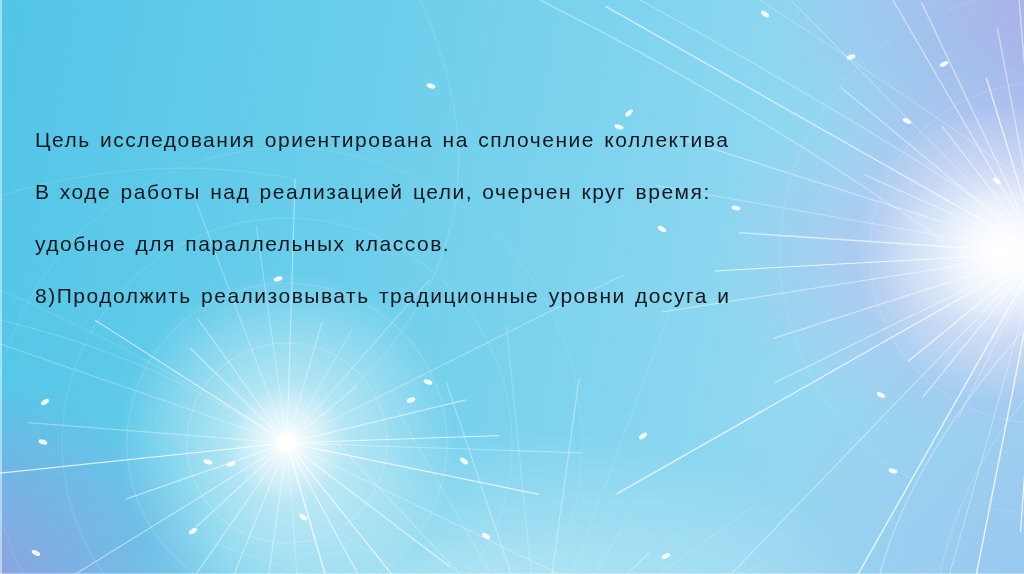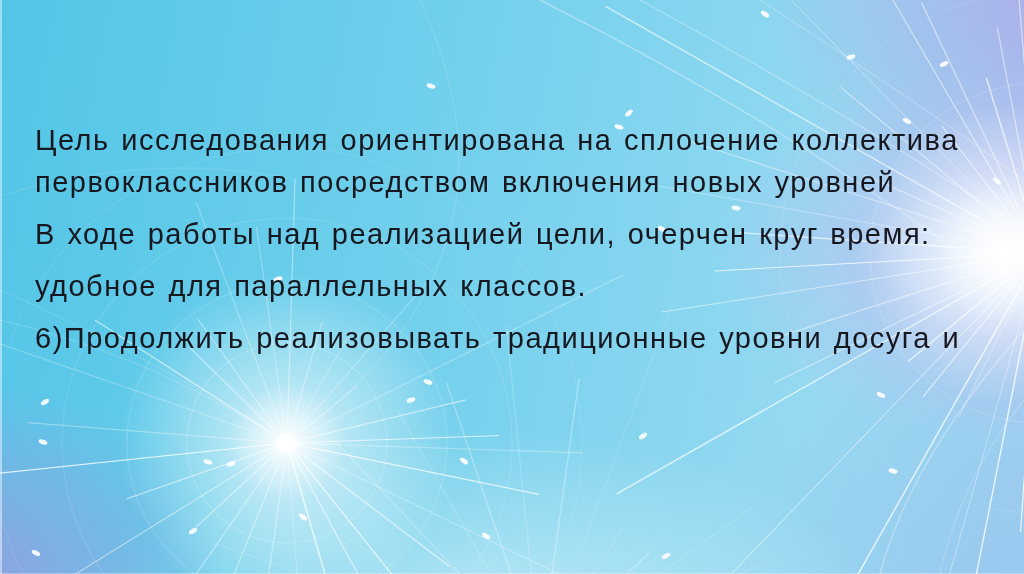--- a/index.html
+++ b/index.html
@@ -16,21 +16,21 @@
       radial-gradient(ellipse 430px 340px at -4% 103%, rgba(158,152,222,0.88) 0%, rgba(158,152,222,0) 62%),
       radial-gradient(ellipse 620px 300px at 48% 107%, rgba(236,248,252,0.55) 0%, rgba(236,248,252,0) 62%),
       radial-gradient(ellipse 560px 440px at 104% 104%, rgba(150,192,238,0.60) 0%, rgba(150,192,238,0) 66%),
       linear-gradient(100deg, var(--bg-cyan,#52c5e7) 0%, #68cdea 30%, #7ed3ee 55%, #95d9f1 78%, var(--bg-blue,#9fd2f0) 100%);
     box-shadow: inset 2px 0 0 rgba(255,255,255,0.45), inset 0 -1px 0 rgba(255,255,255,0.3);
   }
   .decor{position:absolute;left:0;top:0;pointer-events:none;}
   .text-block{
     position:absolute;left:35px;top:119px;right:14px;
     color:var(--text,#17171f);
-    font-size:29px;line-height:42px;
+    font-size:21px;line-height:42px;
     letter-spacing:1.5px;word-spacing:2px;
   }
   .text-block p{margin:0 0 10px 0;}
   .line{display:block;white-space:nowrap;}
 </style>
 </head>
 <body>
 
 <div class="slide">
 
@@ -168,25 +168,24 @@
         <ellipse cx="0" cy="0" rx="4.6" ry="2.3" fill="#ffffff" fill-opacity="0.9" transform="translate(36,553) rotate(25)"></ellipse>
         <ellipse cx="0" cy="0" rx="4.6" ry="2.3" fill="#ffffff" fill-opacity="0.9" transform="translate(193,531) rotate(-30)"></ellipse>
         <ellipse cx="0" cy="0" rx="4.6" ry="2.3" fill="#ffffff" fill-opacity="0.9" transform="translate(619,127) rotate(15)"></ellipse>
         <ellipse cx="0" cy="0" rx="4.6" ry="2.3" fill="#ffffff" fill-opacity="0.9" transform="translate(851,57) rotate(-20)"></ellipse>
       </g>
   </svg>
 
   <div class="text-block">
     <p>
       <span class="line">Цель исследования ориентирована на сплочение коллектива</span>
-      <span class="line">первоклассников посредством включения новых уровней</span>
     </p>
     <p>
       <span class="line">В ходе работы над реализацией цели, очерчен круг время:</span>
     </p>
     <p>
       <span class="line">удобное для параллельных классов.</span>
     </p>
     <p>
-      <span class="line">6)Продолжить реализовывать традиционные уровни досуга и</span>
+      <span class="line">8)Продолжить реализовывать традиционные уровни досуга и</span>
     </p>
   </div>
 </div>
 
 </body></html>

